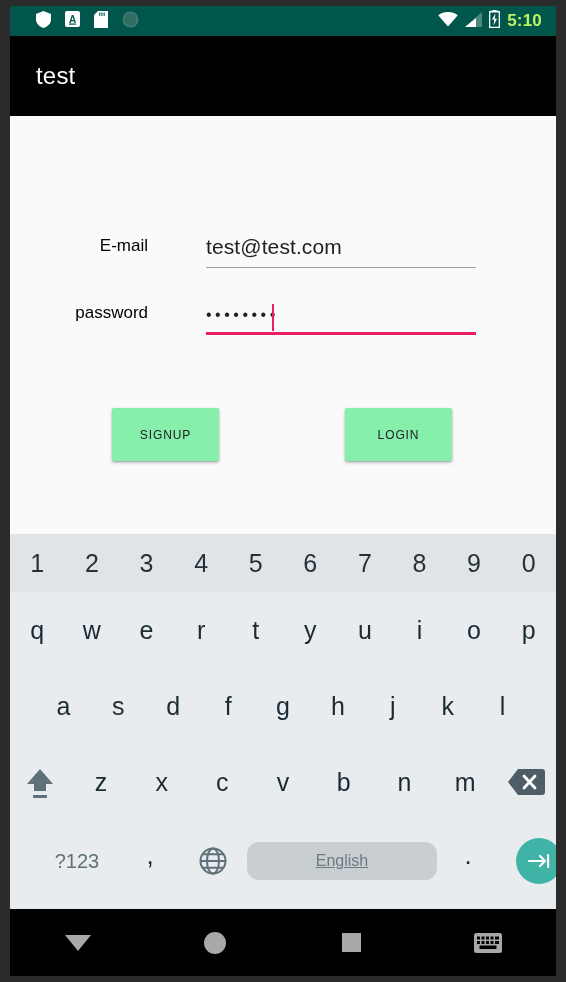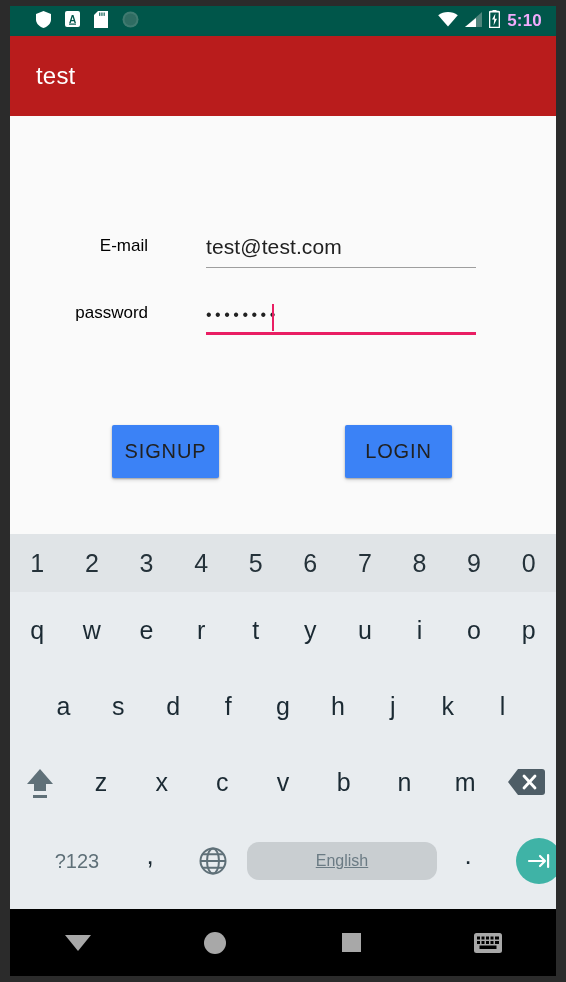--- a/index.html
+++ b/index.html
@@ -5,24 +5,24 @@
   html,body{margin:0;padding:0;background:#2b2b2b;}
   body{width:566px;height:982px;overflow:hidden;font-family:"Liberation Sans",sans-serif;}
 
   #frame{position:absolute;left:0;top:0;width:566px;height:982px;background:#2b2b2b;}
   #device{position:absolute;left:10px;top:6px;width:546px;height:970px;background:#fafafa;overflow:hidden;}
 
   
   #statusbar{position:absolute;left:0;top:0;width:546px;height:30px;background:#00564a;}
   .sb-left{position:absolute;left:26px;top:0;height:30px;display:flex;align-items:center;gap:14px;}
   .sb-right{position:absolute;right:14px;top:0;height:30px;display:flex;align-items:center;gap:7px;}
-  .sb-clock{color:#f0abfc;font-size:17px;font-weight:600;letter-spacing:.2px;line-height:30px;}
-
-  
-  #appbar{position:absolute;left:0;top:30px;width:546px;height:80px;background:#b91c1c;
+  .sb-clock{color:#bef264;font-size:17px;font-weight:600;letter-spacing:.2px;line-height:30px;}
+
+  
+  #appbar{position:absolute;left:0;top:30px;width:546px;height:80px;background:#000000;
           box-shadow:0 3px 5px rgba(0,0,0,.22);}
   #appbar .title{position:absolute;left:26px;top:50%;transform:translateY(-50%);
                  color:#fff;font-size:24px;font-weight:500;letter-spacing:.2px;}
 
   
   #content{position:absolute;left:0;top:110px;width:546px;height:418px;background:#fafafa;}
 
   .field{position:absolute;left:0;width:546px;height:44px;}
   .field .lbl{position:absolute;left:0;width:138px;text-align:right;top:50%;
               transform:translateY(-50%);color:#000000;font-size:17px;}
@@ -31,22 +31,22 @@
   .field .dots{position:absolute;left:0;bottom:11px;font-size:16px;color:#212121;letter-spacing:3.5px;}
   .field .underline{position:absolute;left:0;bottom:0;width:270px;}
   .underline.normal{height:1px;background:#9e9e9e;}
   .underline.focus{height:3px;background:#e91e63;}
   .caret{position:absolute;width:2px;height:27px;background:#e91e63;bottom:4px;}
 
   #field-email{top:108px;}
   #field-password{top:175px;}
 
   .btnrow{position:absolute;top:292px;left:0;width:546px;height:56px;}
-  .mbtn{position:absolute;top:17px;height:53px;background:#3b82f6;border:none;border-radius:2px;
-        color:#212121;font-size:20px;font-weight:500;letter-spacing:.9px;
+  .mbtn{position:absolute;top:0;height:53px;background:#86efac;border:none;border-radius:2px;
+        color:#212121;font-size:12px;font-weight:500;letter-spacing:.9px;
         font-family:"Liberation Sans",sans-serif;
         box-shadow:0 1px 2px rgba(0,0,0,.28),0 2px 4px rgba(0,0,0,.14);cursor:pointer;}
   #btn-signup{left:102px;width:107px;}
   #btn-login{left:335px;width:107px;}
 
   
   #keyboard{position:absolute;left:0;top:528px;width:546px;height:375px;background:#e8ecef;}
   #numrow{position:absolute;left:0;top:0;width:546px;height:58px;background:#e0e4e7;}
   .krow{position:absolute;left:0;width:546px;display:flex;align-items:center;}
   .key{flex:1 1 0;text-align:center;font-size:25px;color:#1b2a33;cursor:pointer;

